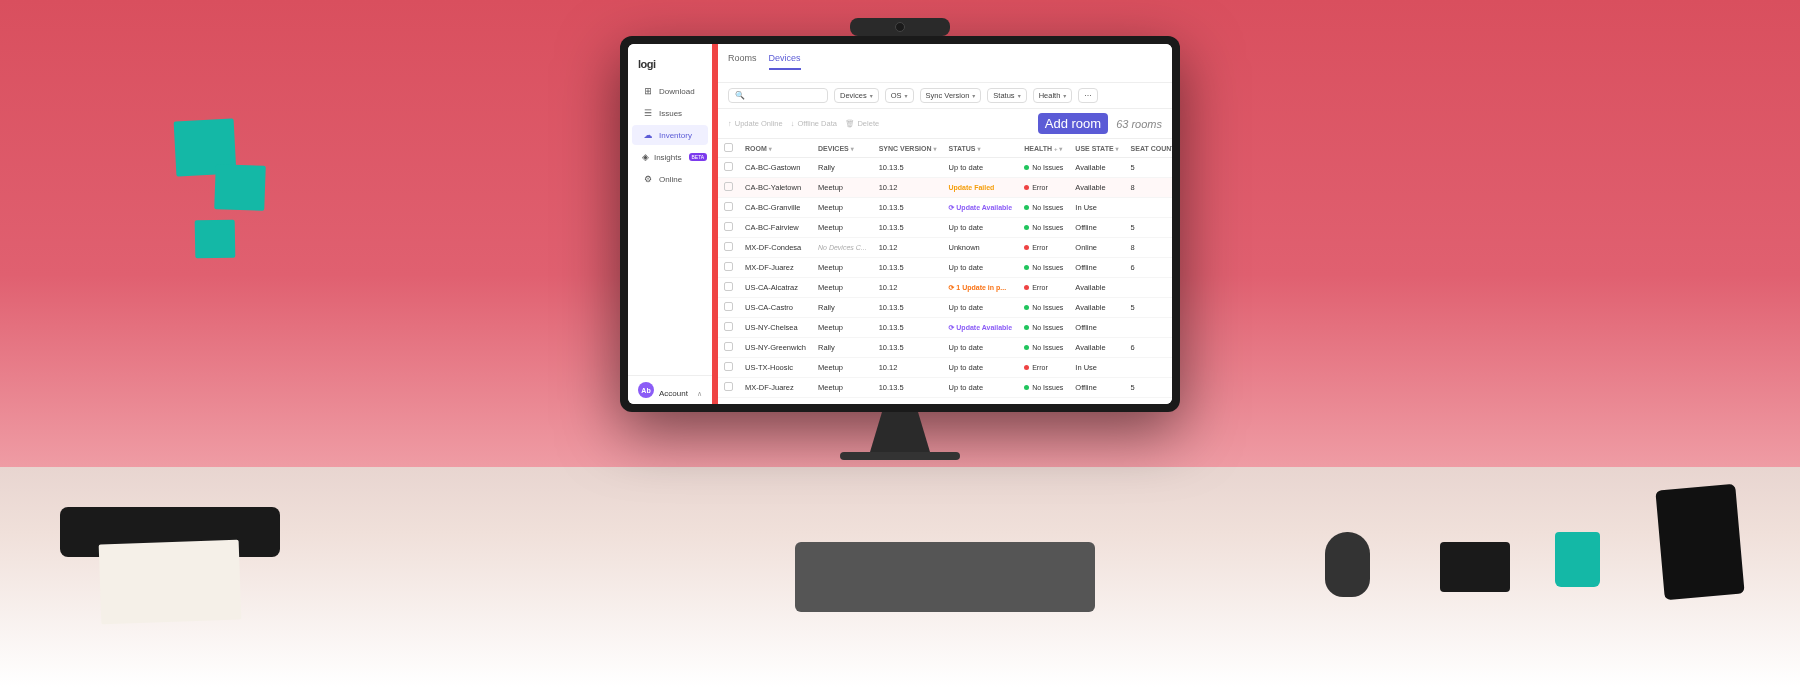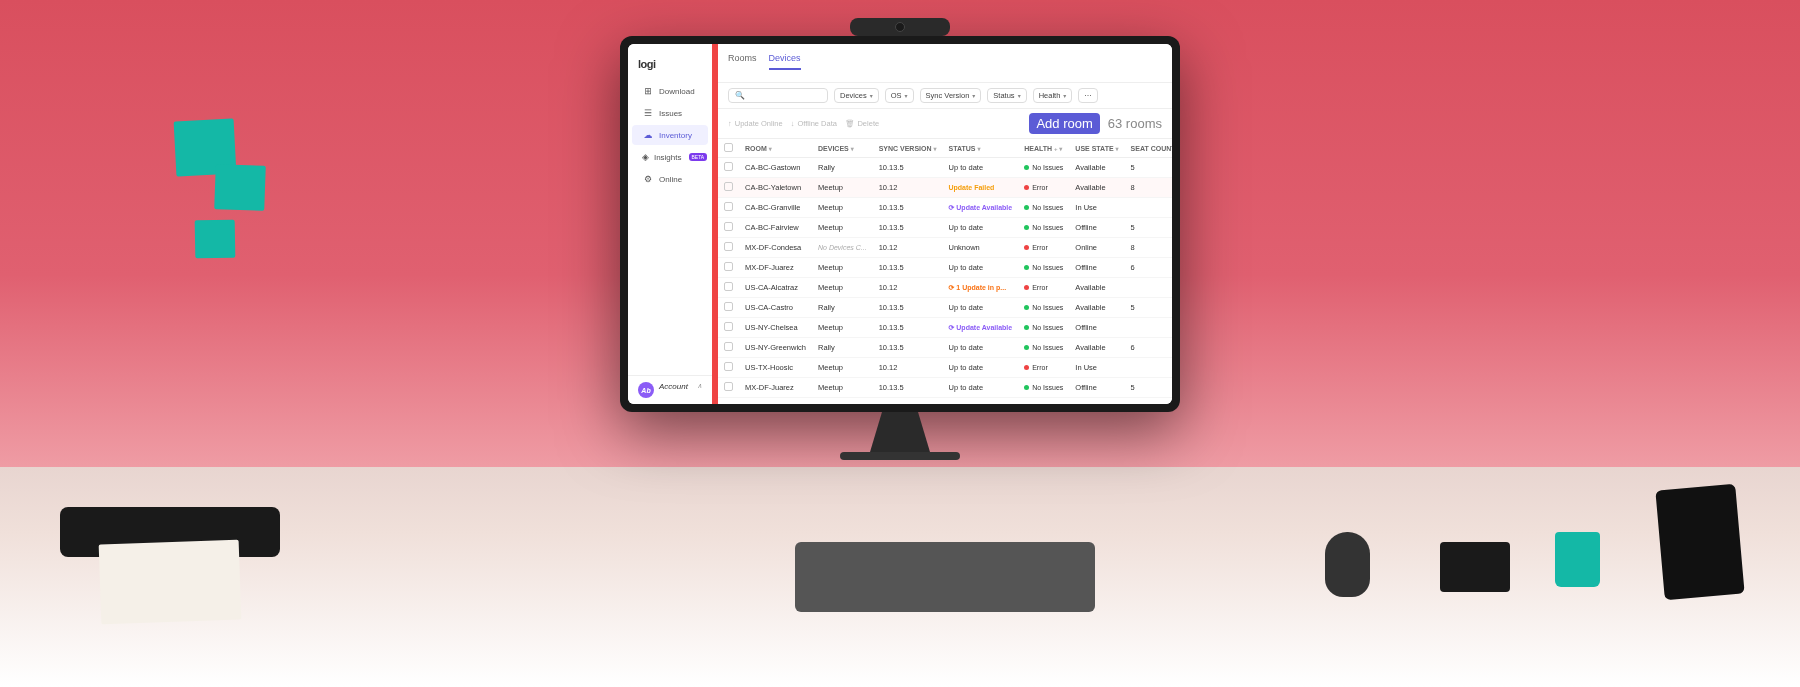--- a/index.html
+++ b/index.html
@@ -153,23 +153,22 @@
       padding: 1px 3px;
       border-radius: 3px;
       margin-left: 2px;
     }
 
     .account-section {
       margin-top: auto;
       padding: 6px 10px;
       border-top: 1px solid #eee;
       display: flex;
-      align-items: flex-start;
+      align-items: flex-end;
       gap: 5px;
-      font-style: italic;
     }
     .account-avatar {
       width: 16px;
       height: 16px;
       background: #8b5cf6;
       border-radius: 50%;
       display: flex;
       align-items: center;
       justify-content: center;
       color: #fff;
@@ -277,22 +276,23 @@
       margin-left: auto;
       background: #5b5bd6;
       color: #fff;
       border: none;
       border-radius: 4px;
       padding: 3px 7px;
       font-size: 13px;
       cursor: pointer;
     }
     .rooms-count {
-      font-size: 13px;
+      font-size: 11px;
       color: #888;
+      font-style: italic;
     }
 
     
     .table-container {
       flex: 1;
       overflow: hidden;
     }
 
     .data-table {
       width: 100%;

